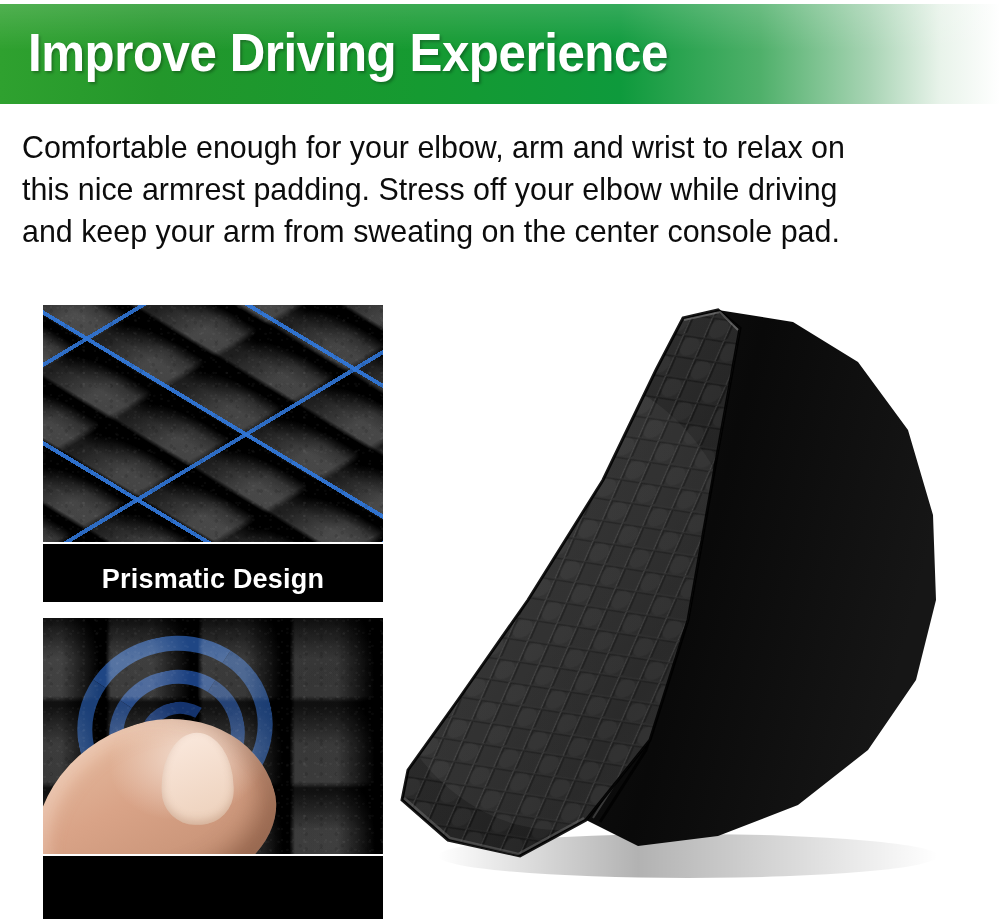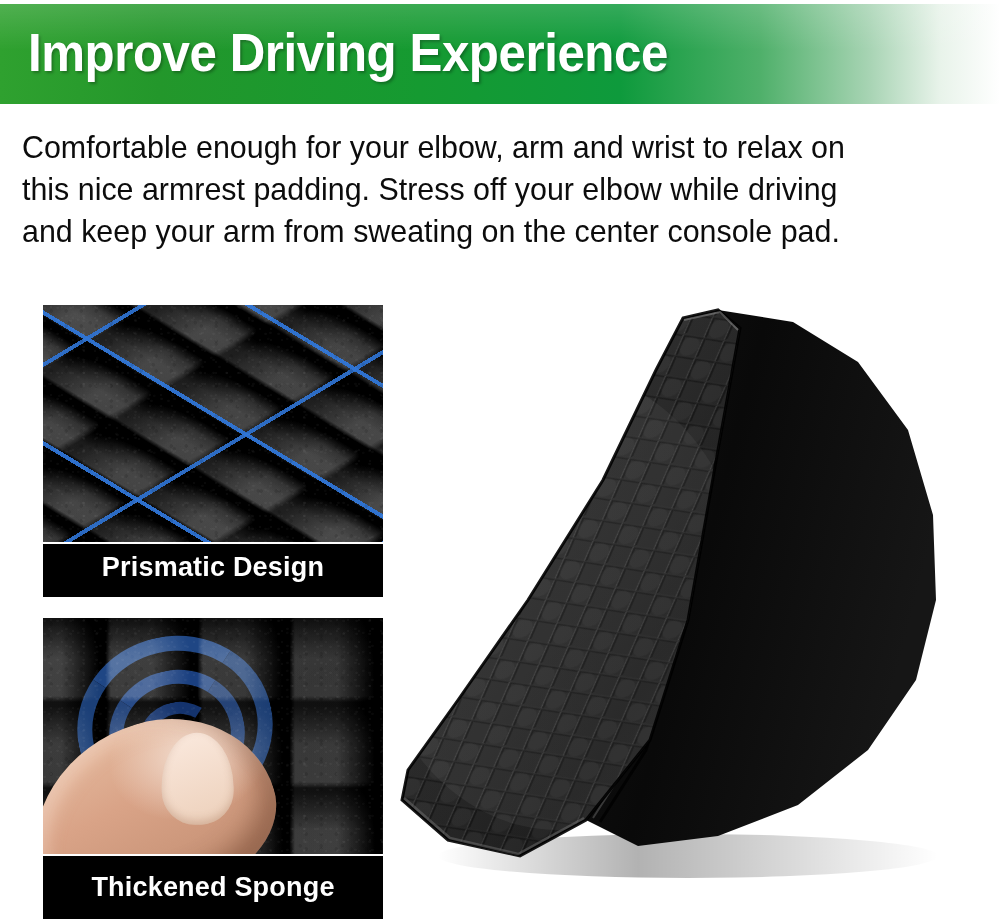--- a/index.html
+++ b/index.html
@@ -53,21 +53,21 @@
   .panel.two .panel-photo { height:236px; }
 
   .panel-rule { width:100%; height:2px; background:#ffffff; }
 
   .panel-caption {
     width:100%; background:#000000; color:#ffffff;
     display:flex; align-items:center; justify-content:center;
     font-size:27px; font-weight:bold; letter-spacing:.2px;
     font-family:"Liberation Sans", sans-serif;
   }
-  .panel.one .panel-caption { height:46px; }
+  .panel.one .panel-caption { height:46px;margin-top:12px; }
   .panel.two .panel-caption { height:63px; }
 
   
   .leather-diag {
     position:absolute; inset:-22%;
     background-color:#2b2b2b;
     background-image:
       
       repeating-linear-gradient(31deg,
         rgba(40,95,175,0) 0px, rgba(40,95,175,0) 54px,
@@ -199,21 +199,20 @@
   <div class="panel two">
     <div class="panel-photo">
       <div class="leather-grid"></div>
       <div class="grain"></div>
       <div class="ripple r1"></div>
       <div class="ripple r2"></div>
       <div class="ripple r3"></div>
       <div class="finger"></div>
     </div>
     <div class="panel-rule"></div>
-    <div class="panel-caption">Thickened Sponge</div>
   </div>
 
   <div class="product-stage">
     <svg class="armrest" viewBox="0 0 612 580" xmlns="http://www.w3.org/2000/svg">
       <defs>
         <linearGradient id="topFace" x1="0" y1="0" x2="1" y2="1">
           <stop offset="0%" stop-color="#4a4a4a"></stop>
           <stop offset="35%" stop-color="#2e2e2e"></stop>
           <stop offset="70%" stop-color="#1d1d1d"></stop>
           <stop offset="100%" stop-color="#2a2a2a"></stop>

